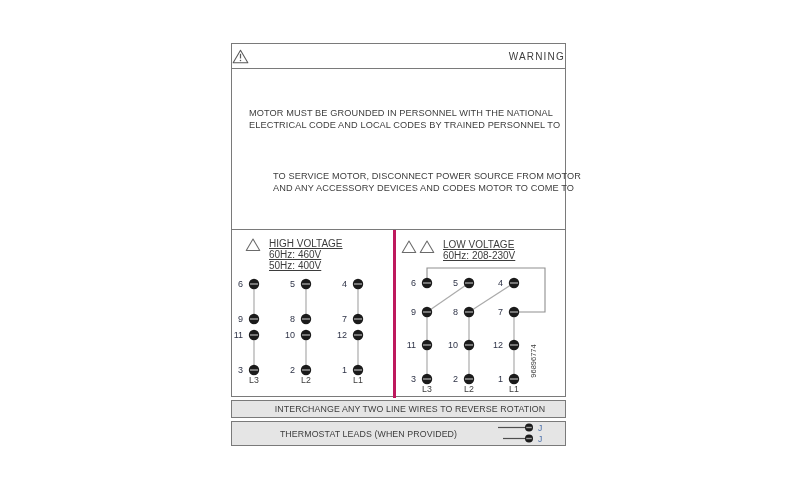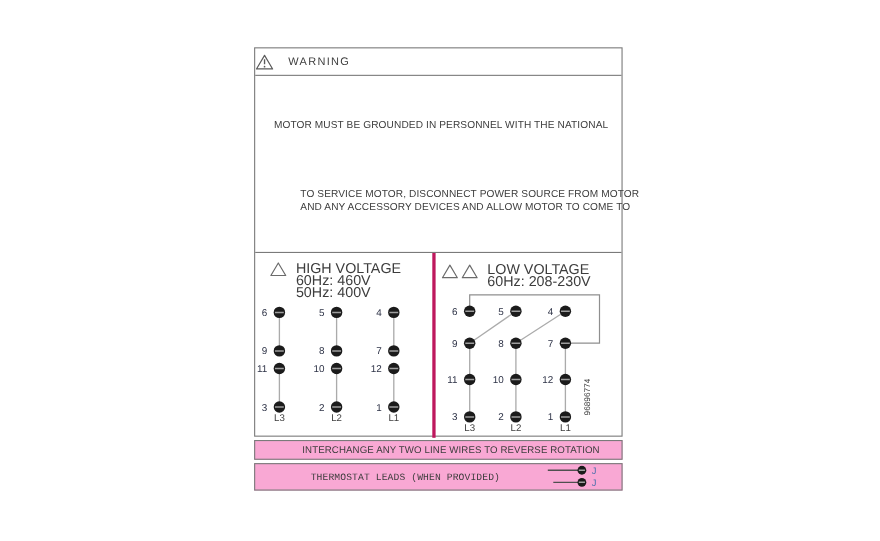--- a/index.html
+++ b/index.html
@@ -2,50 +2,50 @@
 <html><head>
 <meta charset="utf-8">
 <style>
   html,body{margin:0;padding:0;background:#fff;}
   .page{position:relative;width:800px;height:492px;background:#ffffff;overflow:hidden;
         font-family:"Liberation Sans",sans-serif;color:#3d3d3d;}
   .label-box{position:absolute;left:231px;top:43px;width:335px;height:354px;
              border:1px solid #7a7a7a;background:#fff;box-sizing:border-box;}
   .warn-header{position:absolute;left:0;top:0;width:100%;height:25px;
                border-bottom:1px solid #7a7a7a;box-sizing:border-box;
-               display:flex;align-items:center;justify-content:flex-start;gap:13px;}
+               display:flex;align-items:center;justify-content:space-between;gap:13px;}
   .warn-title{font-size:10px;letter-spacing:1.2px;color:#3d3d3d;}
   .text-area{position:absolute;left:0;top:25px;width:100%;height:160px;}
   .para{position:absolute;left:17px;font-size:9.2px;line-height:12.3px;
         letter-spacing:.1px;white-space:nowrap;color:#3d3d3d;}
   .para-1{top:38px;}
   .para-2{top:101px;margin-left:24px;}
   .wiring{position:absolute;left:0;top:185px;width:100%;height:169px;
           border-top:1px solid #7a7a7a;box-sizing:border-box;display:flex;}
   .hv-panel{position:relative;width:161px;height:100%;}
   .lv-panel{position:relative;flex:1;height:100%;border-left:3px solid #be185d;box-sizing:border-box;}
-  .panel-head{position:absolute;font-size:13px;line-height:10.8px;white-space:nowrap;color:#3d3d3d;}
+  .panel-head{position:absolute;font-size:10px;line-height:10.8px;white-space:nowrap;color:#3d3d3d;text-decoration:underline;}
   .hv-head{left:37px;top:9px;}
   .lv-head{left:47px;top:10px;}
   .tri{position:absolute;}
   .hv-tri{left:13px;top:8px;}
   .lv-tri1{left:5px;top:10px;}
   .lv-tri2{left:23px;top:10px;}
   .diagram-svg{position:absolute;left:0;}
   .hv-svg{top:42px;}
   .lv-svg{top:27px;}
   svg text{font-family:"Liberation Sans",sans-serif;}
   .strip{position:absolute;left:231px;width:335px;border:1px solid #7a7a7a;
-         box-sizing:border-box;background:#f9a8d4;text-align:right;}
+         box-sizing:border-box;background:#e5e5e5;text-align:right;}
   .strip-1{top:400px;height:18px;}
   .strip-2{top:421px;height:25px;}
   .strip-text{width:100%;height:100%;display:flex;align-items:center;justify-content:center;
               font-size:8.8px;letter-spacing:.1px;color:#3d3d3d;box-sizing:border-box;}
   .strip-1 .strip-text{padding-left:23px;}
-  .strip-2 .strip-text{padding-right:60px;font-family:Liberation Mono, monospace;}
+  .strip-2 .strip-text{padding-right:60px;}
   .leads-svg{position:absolute;left:264px;top:1px;}
 </style>
 </head>
 <body>
 
 <div class="page">
 
   <div class="label-box">
 
     <div class="warn-header">
@@ -53,24 +53,25 @@
         <polygon points="11,1.5 20.5,17.5 1.5,17.5" fill="none" stroke="#5a5a5a" stroke-width="1.4" stroke-linejoin="round"></polygon>
         <line x1="11" y1="6" x2="11" y2="12" stroke="#5a5a5a" stroke-width="1.6"></line>
         <circle cx="11" cy="14.8" r="1" fill="#5a5a5a"></circle>
       </svg>
       <span class="warn-title">WARNING</span>
     </div>
 
     <div class="text-area">
       <div class="para para-1">
         <div>MOTOR MUST BE GROUNDED IN PERSONNEL WITH THE NATIONAL</div>
+        <div>ELECTRICAL CODE AND LOCAL CODES BY TRAINED PERSONNEL TO</div>
       </div>
       <div class="para para-2">
         <div>TO SERVICE MOTOR, DISCONNECT POWER SOURCE FROM MOTOR</div>
-        <div>AND ANY ACCESSORY DEVICES AND ALLOW MOTOR TO COME TO</div>
+        <div>AND ANY ACCESSORY DEVICES AND CODES MOTOR TO COME TO</div>
       </div>
     </div>
 
     <div class="wiring">
 
       <div class="hv-panel">
         <svg class="tri hv-tri" width="16" height="13.5" viewBox="0 0 22 19">
           <polygon points="11,1.5 20.5,17.5 1.5,17.5" fill="none" stroke="#6b6b6b" stroke-width="1.5" stroke-linejoin="round"></polygon>
         </svg>
         <div class="panel-head hv-head">

